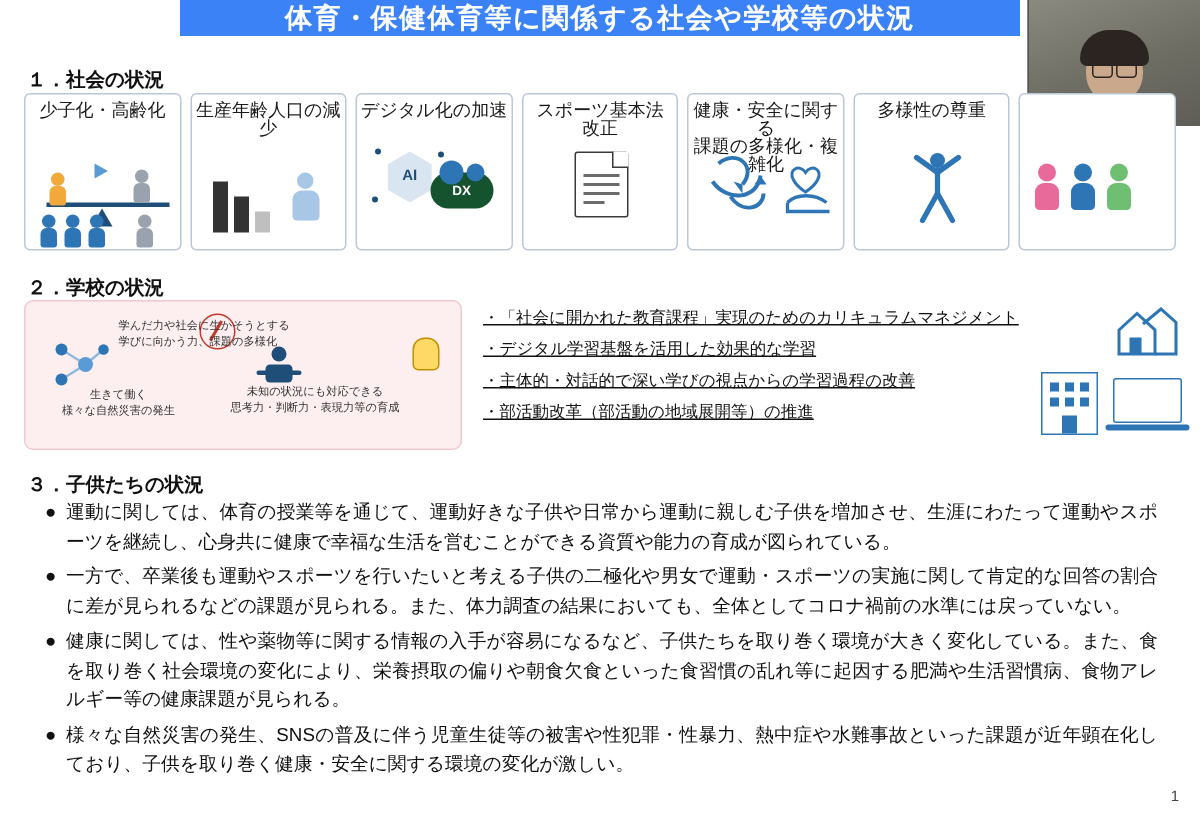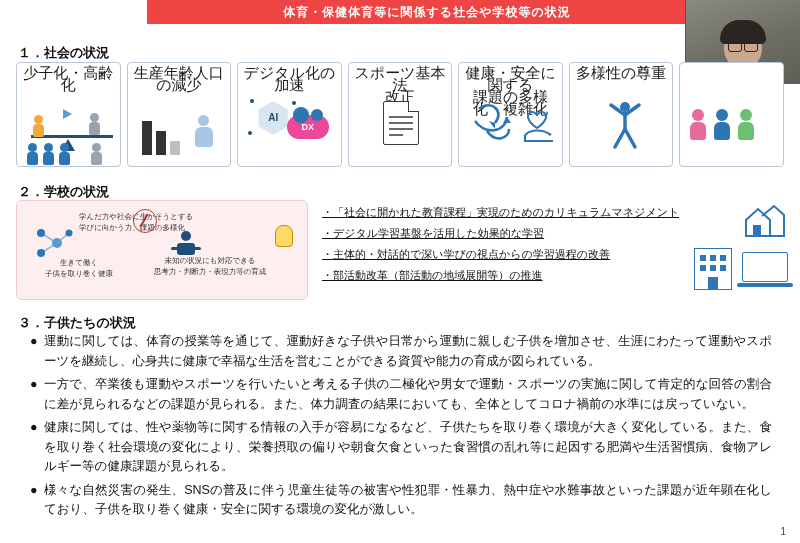--- a/index.html
+++ b/index.html
@@ -9,23 +9,23 @@
     font-family:"Liberation Sans","DejaVu Sans",sans-serif;
     color:#1a1a1a;
     overflow:hidden;
     position:relative;
   }
   .slide{position:absolute;left:0;top:0;width:800px;height:543px;background:#fff;}
 
   
   .title-bar{
     position:absolute;left:120px;top:0;width:560px;height:24px;
-    background:#ef4444;color:#ffffff;
+    background:#3b82f6;color:#ffffff;
     display:flex;align-items:center;justify-content:center;
-    font-size:12px;font-weight:bold;letter-spacing:1px;margin-left:27px;
+    font-size:18px;font-weight:bold;letter-spacing:1px;
   }
 
   
   .webcam{
     position:absolute;right:0;top:0;width:114px;height:84px;
     background:#6f6f6a;overflow:hidden;border-left:1px solid #555;
   }
   .webcam .bgwall{position:absolute;inset:0;background:linear-gradient(160deg,#8a8a80 0%,#6d6d64 55%,#5e5e57 100%);}
   .webcam .head{
     position:absolute;left:38px;top:26px;width:38px;height:42px;border-radius:50% 50% 45% 45%;
@@ -58,21 +58,21 @@
   #sec3{left:18px;top:314px;}
 
   
   .cards{position:absolute;left:16px;top:62px;width:768px;height:105px;display:flex;gap:6px;}
   .card{
     flex:1;border:1px solid #b9c7d6;border-radius:4px;background:#fff;
     position:relative;overflow:hidden;
   }
   .card .clabel{
     position:absolute;left:0;top:4px;width:100%;text-align:center;
-    font-size:15px;line-height:12px;color:#1a1a1a;
+    font-size:12px;line-height:12px;color:#1a1a1a;
   }
   .card .art{position:absolute;left:0;top:30px;width:100%;height:72px;}
 
   
   .c1 .fulcrum{position:absolute;left:50%;top:46px;margin-left:-7px;width:0;height:0;border-left:7px solid transparent;border-right:7px solid transparent;border-bottom:12px solid #1f4e79;}
   .c1 .bar{position:absolute;left:14px;top:42px;width:82px;height:3px;background:#1f4e79;}
   .c1 .p{position:absolute;width:11px;}
   .c1 .p .h{width:9px;height:9px;border-radius:50%;margin:0 auto;}
   .c1 .p .b{width:11px;height:13px;border-radius:4px 4px 2px 2px;}
   .c1 .arrow{position:absolute;left:46px;top:16px;width:0;height:0;border-top:5px solid transparent;border-bottom:5px solid transparent;border-left:9px solid #5b9bd5;}
@@ -81,21 +81,21 @@
   .c2 .person .h{position:absolute;width:11px;height:11px;border-radius:50%;background:#a8c6e5;}
   .c2 .person .b{position:absolute;width:18px;height:20px;border-radius:6px 6px 3px 3px;background:#a8c6e5;}
   
   .c3 .hex{
     position:absolute;left:18px;top:8px;width:34px;height:34px;background:#d9e6f2;
     clip-path:polygon(50% 0%,93% 25%,93% 75%,50% 100%,7% 75%,7% 25%);
     color:#1f4e79;font-size:10px;font-weight:bold;text-align:center;line-height:34px;
   }
   .c3 .dot{position:absolute;width:4px;height:4px;background:#1f4e79;border-radius:50%;}
   .c3 .cloud{
-    position:absolute;right:12px;top:22px;width:42px;height:24px;background:#ec4899;border-radius:12px;
+    position:absolute;right:12px;top:22px;width:42px;height:24px;background:#14532d;border-radius:12px;
     color:#fff;font-size:9px;font-weight:bold;text-align:center;line-height:24px;
   }
   .c3 .cloud:before{content:"";position:absolute;left:6px;top:-8px;width:16px;height:16px;background:#2e75b6;border-radius:50%;}
   .c3 .cloud:after{content:"";position:absolute;right:6px;top:-6px;width:12px;height:12px;background:#2e75b6;border-radius:50%;}
   
   .c4 svg{position:absolute;left:6px;top:2px;}
   
   .c5 .doc{
     position:absolute;left:50%;margin-left:-17px;top:8px;width:34px;height:42px;background:#fff;border:1.5px solid #3a3a3a;border-radius:2px;
   }
@@ -305,21 +305,21 @@
       <circle cx="38" cy="8" r="3.5" fill="#2e75b6"></circle>
     </svg>
     <div class="s2-bulb"></div>
     <svg class="s2-person" width="34" height="28" viewBox="0 0 34 28">
       <circle cx="17" cy="7" r="5" fill="#1f4e79"></circle>
       <rect x="8" y="14" width="18" height="12" rx="3" fill="#1f4e79"></rect>
       <rect x="2" y="18" width="30" height="3" rx="1.5" fill="#1f4e79"></rect>
     </svg>
     <div class="s2-t2">
       <span>生きて働く</span><br>
-      <span>子供を取り巻く健康</span>
+      <span>様々な自然災害の発生</span>
     </div>
     <div class="s2-t3">
       <span>未知の状況にも対応できる</span><br>
       <span>思考力・判断力・表現力等の育成</span>
     </div>
   </div>
 
   <div class="sec2-list">
     <div>・「社会に開かれた教育課程」実現のためのカリキュラムマネジメント</div>
     <div>・デジタル学習基盤を活用した効果的な学習</div>

